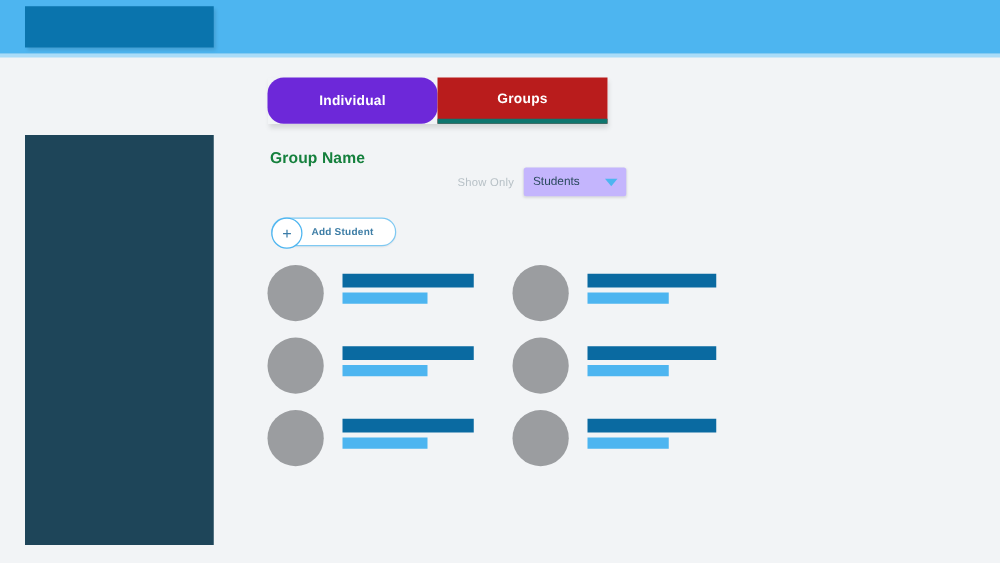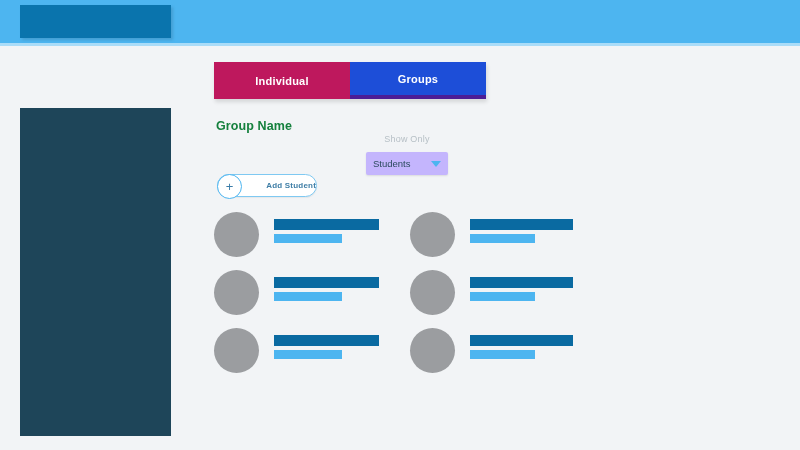--- a/index.html
+++ b/index.html
@@ -71,44 +71,43 @@
     display: flex;
     align-items: center;
     justify-content: center;
     font-size: 11px;
     font-weight: bold;
     letter-spacing: 0.2px;
     color: #ffffff;
     cursor: pointer;
     user-select: none;
   }
-  .tab.inactive { background: #be185d; }
+  .tab.inactive { background: #6d28d9; border-radius: 13px; }
   .tab.active {
-    background: #1d4ed8;
-    border-bottom: 4px solid #4c1d95;
+    background: #b91c1c;
+    border-bottom: 4px solid #0f766e;
   }
 
   
   .group-title {
     position: absolute;
     left: 2px; top: 119px;
     font-size: 12.5px;
     font-weight: bold;
     color: #15803d;
     letter-spacing: 0.1px;
   }
 
   
   .filter-row {
     position: absolute;
     left: 152px; top: 134px;
     display: flex;
     align-items: center;
     gap: 8px;
-    flex-direction: column;
   }
   .filter-label {
     font-size: 9px;
     color: #b7c0c6;
     letter-spacing: 0.2px;
   }
   .select-box {
     width: 82px;
     height: 23px;
     background: #c4b5fd;
@@ -157,21 +156,21 @@
     display: flex;
     align-items: center;
     justify-content: center;
     color: #3a7ca8;
     font-size: 13px;
     line-height: 1;
     font-weight: 500;
   }
   .add-btn-label {
     width: 100%;
-    text-align: right;
+    text-align: center;
     padding-left: 14px;
     box-sizing: border-box;
     font-size: 8px;
     font-weight: bold;
     color: #3f7ea6;
     letter-spacing: 0.2px;
   }
 
   
   .roster {

